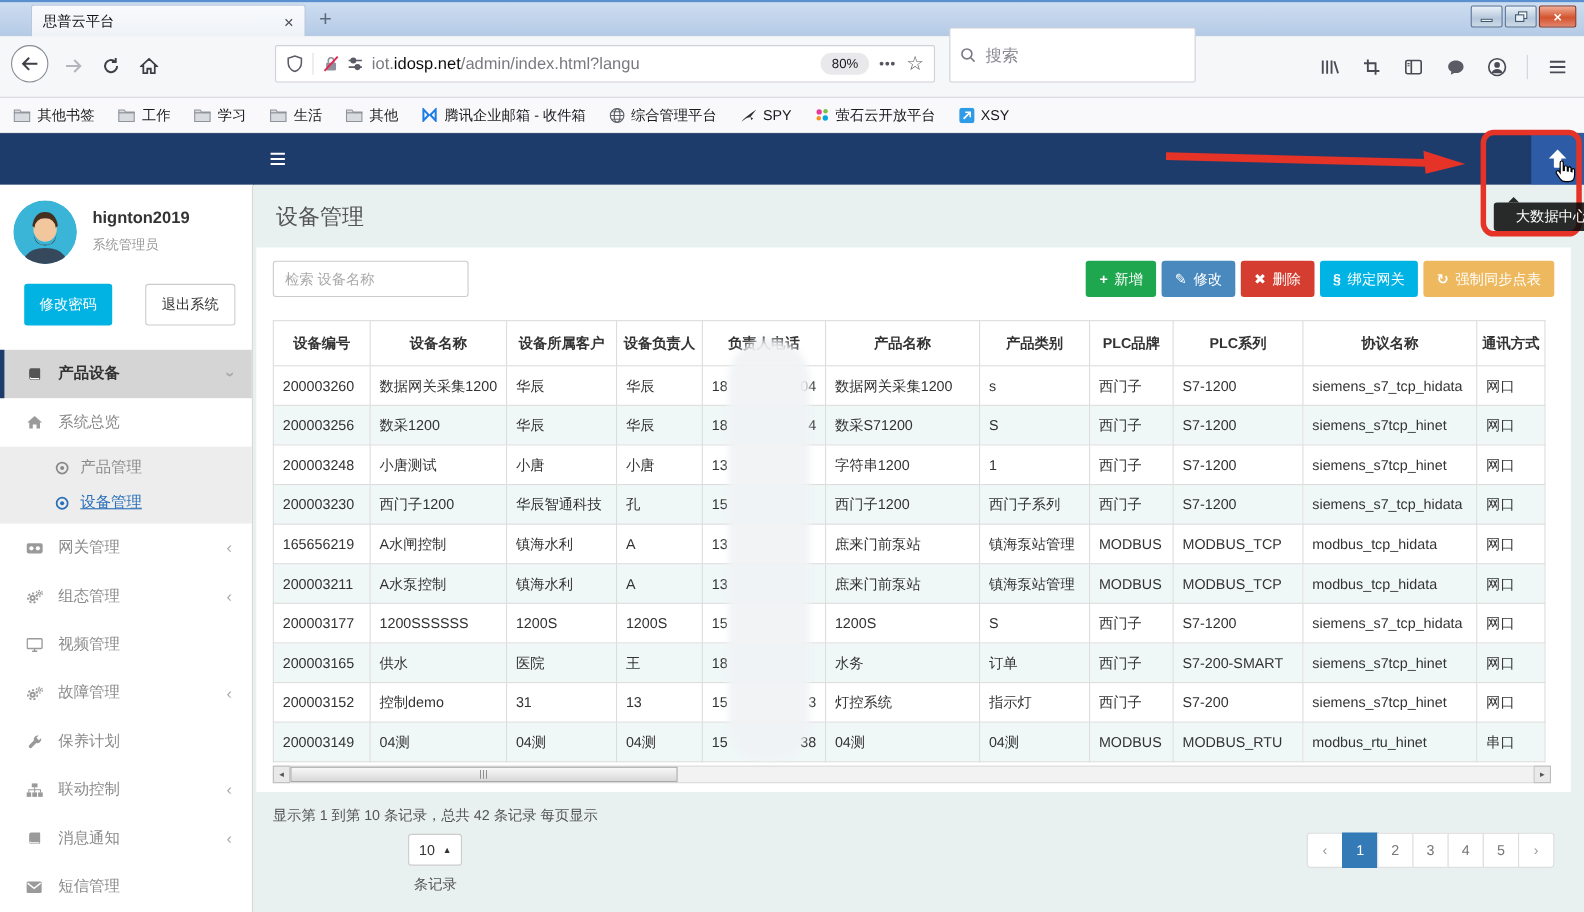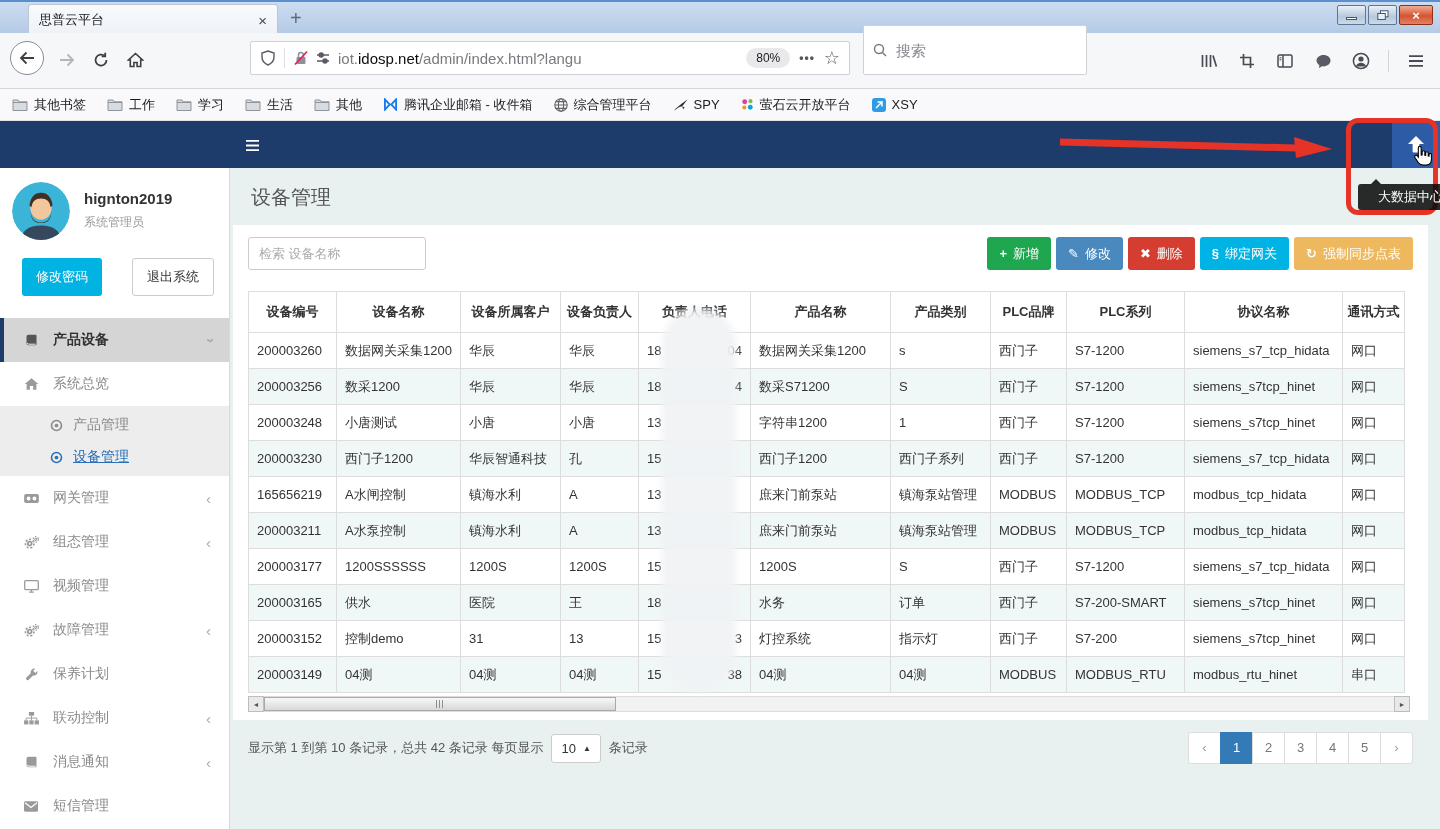--- a/index.html
+++ b/index.html
@@ -107,21 +107,21 @@
   .hscroll{height:16px;display:flex;margin-top:3px;width:1162px;}
   .sb-btn{width:16px;background:#e9e9e9;border:1px solid #bdbdbd;display:flex;align-items:center;
     justify-content:center;font-size:7px;color:#555;flex:0 0 auto;}
   .sb-track{flex:1;background:#f2f2f2;border-top:1px solid #dcdcdc;border-bottom:1px solid #dcdcdc;position:relative;}
   .sb-thumb{position:absolute;left:0;top:0;height:100%;width:352px;
     background:linear-gradient(#f8f8f8,#d8d8d8);border:1px solid #a9a9a9;
     display:flex;align-items:center;justify-content:center;}
   .grip{width:8px;height:8px;background:repeating-linear-gradient(90deg,#8f8f8f 0 1px,transparent 1px 3px);}
 
   .pager{display:flex;align-items:center;justify-content:space-between;margin:8px 12px 0 2px;padding:4px 15px 0 15px;}
-  .pager-left{font-size:13px;color:#555;display:flex;align-items:center;gap:8px;}
+  .pager-left{font-size:13px;color:#555;display:flex;align-items:center;gap:8px;flex-direction:column;}
   .psize{border:1px solid #ccc;background:#fff;border-radius:3px;padding:6px 9px;display:flex;
     align-items:center;gap:7px;font-size:13px;color:#333;}
   .caret{font-size:8px;color:#333;}
   #page-buttons{display:flex;}
   .pg-btn{min-width:33px;height:32px;line-height:30px;text-align:center;background:#fff;
     border:1px solid #ddd;color:#777;font-size:13px;margin-left:-1px;padding:0 7px;cursor:pointer;}
   .pg-btn:first-child{border-radius:3px 0 0 3px;color:#999;}
   .pg-btn:last-child{border-radius:0 3px 3px 0;color:#999;}
   .pg-btn.active{background:#337ab7;border-color:#337ab7;color:#fff;}
 

